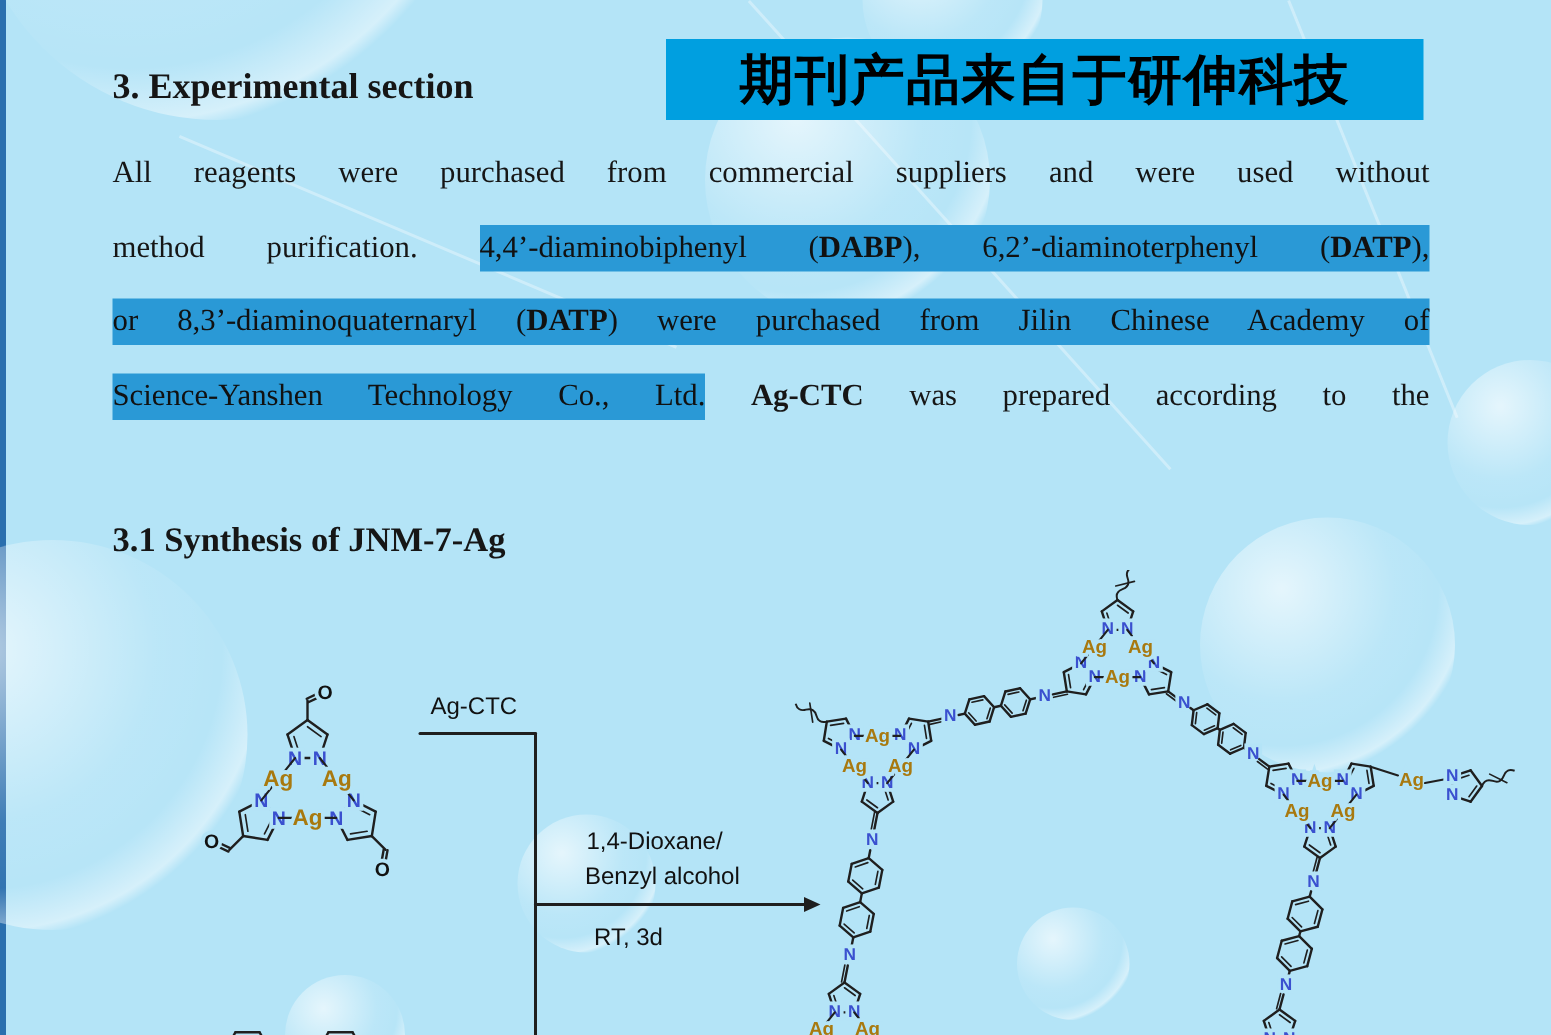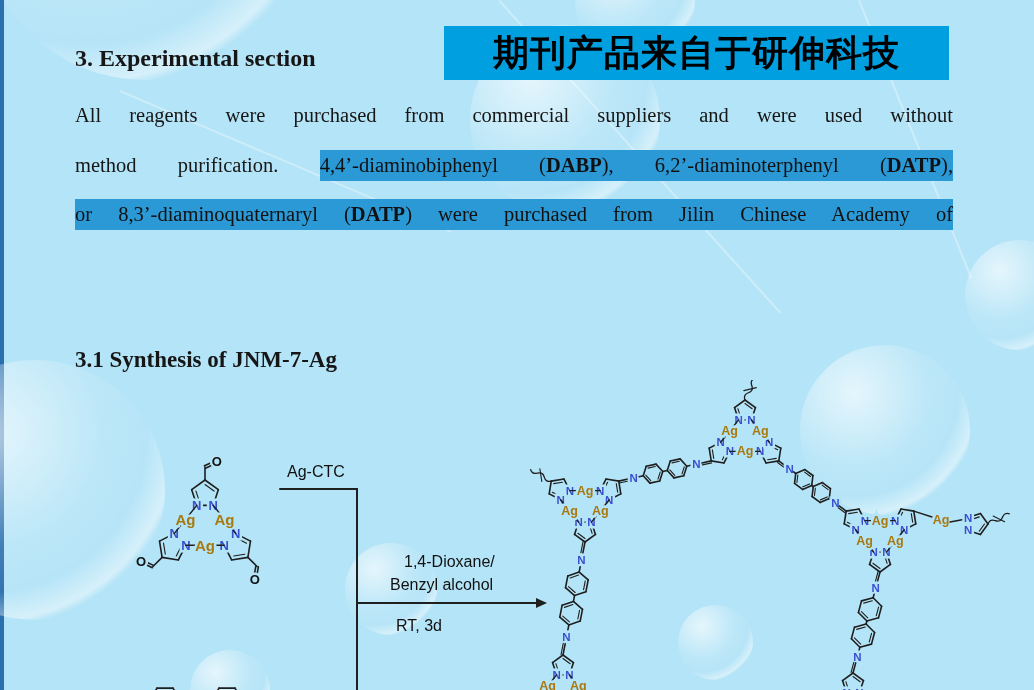--- a/index.html
+++ b/index.html
@@ -44,26 +44,27 @@
   <div class="h1">3. Experimental section</div>
 
   <div class="banner">
     <span>期刊产品来自于研伸科技</span>
   </div>
 
   <div class="para">
     <div class="pline"><span>All reagents were purchased from commercial suppliers and were used without</span></div>
     <div class="pline"><span>method purification. </span><mark><span>4,4’-diaminobiphenyl (</span><b>DABP</b><span>), 6,2’-diaminoterphenyl (</span><b>DATP</b><span>),</span></mark></div>
     <div class="pline"><mark><span>or 8,3’-diaminoquaternaryl (</span><b>DATP</b><span>) were purchased from Jilin Chinese Academy of</span></mark></div>
+    <div class="pline"><mark><span>Science-Yanshen Technology Co., Ltd.</span></mark><span> </span><b>Ag-CTC</b><span> was prepared according to the</span></div>
   </div>
 
   <div class="h2">3.1 Synthesis of JNM-7-Ag</div>
 
   <div class="scheme-label" style="left:287px;top:463px">Ag-CTC</div>
-  <div class="scheme-label" style="left:404px;top:553px">1,4-Dioxane/</div>
+  <div class="scheme-label" style="left:391px;top:553px">1,4-Dioxane/</div>
   <div class="scheme-label" style="left:390px;top:576px">Benzyl alcohol</div>
   <div class="scheme-label" style="left:396px;top:617px">RT, 3d</div>
 
   <svg id="scheme-svg" width="1034" height="310" viewBox="0 380 1034 310">
       <line x1="205" y1="480" x2="218.31479122813215" y2="489.6737620787507" stroke="#1f1f1f" stroke-width="1.6" stroke-linecap="round"></line>
       <line x1="218.31479122813215" y1="489.6737620787507" x2="213.22899353209462" y2="505.3262379212493" stroke="#1f1f1f" stroke-width="1.6" stroke-linecap="round"></line>
       <line x1="213.22899353209462" y1="505.3262379212493" x2="196.77100646790538" y2="505.3262379212493" stroke="#1f1f1f" stroke-width="1.6" stroke-linecap="round"></line>
       <line x1="196.77100646790538" y1="505.3262379212493" x2="191.68520877186785" y2="489.6737620787507" stroke="#1f1f1f" stroke-width="1.6" stroke-linecap="round"></line>
       <line x1="191.68520877186785" y1="489.6737620787507" x2="205" y2="480" stroke="#1f1f1f" stroke-width="1.6" stroke-linecap="round"></line>
       <line x1="205" y1="484.48" x2="214.05405803512986" y2="491.0581582135505" stroke="#1f1f1f" stroke-width="1.1" stroke-linecap="round"></line>

